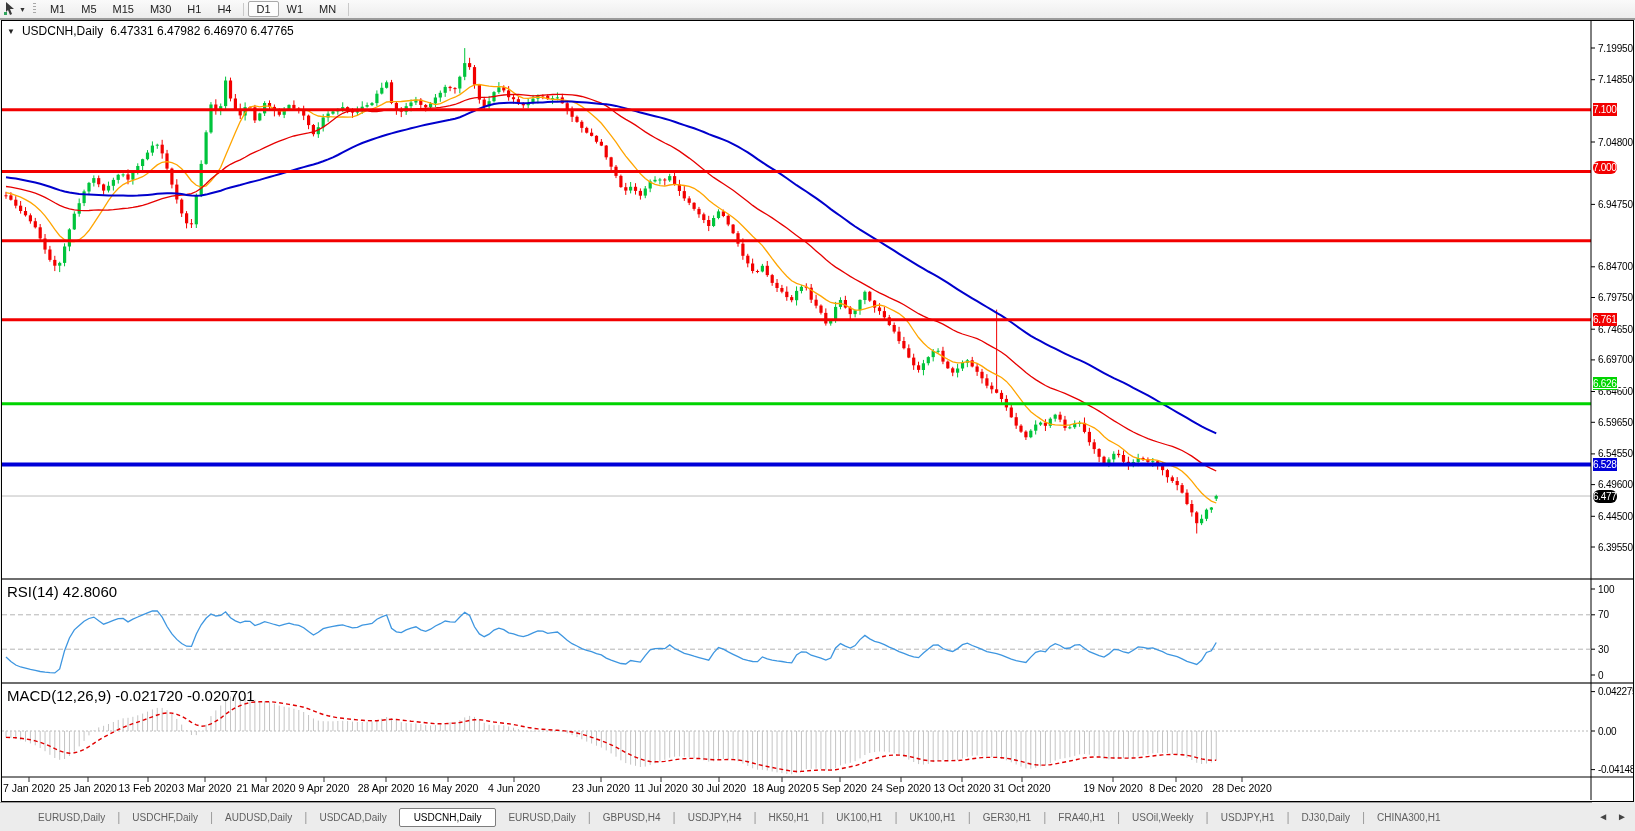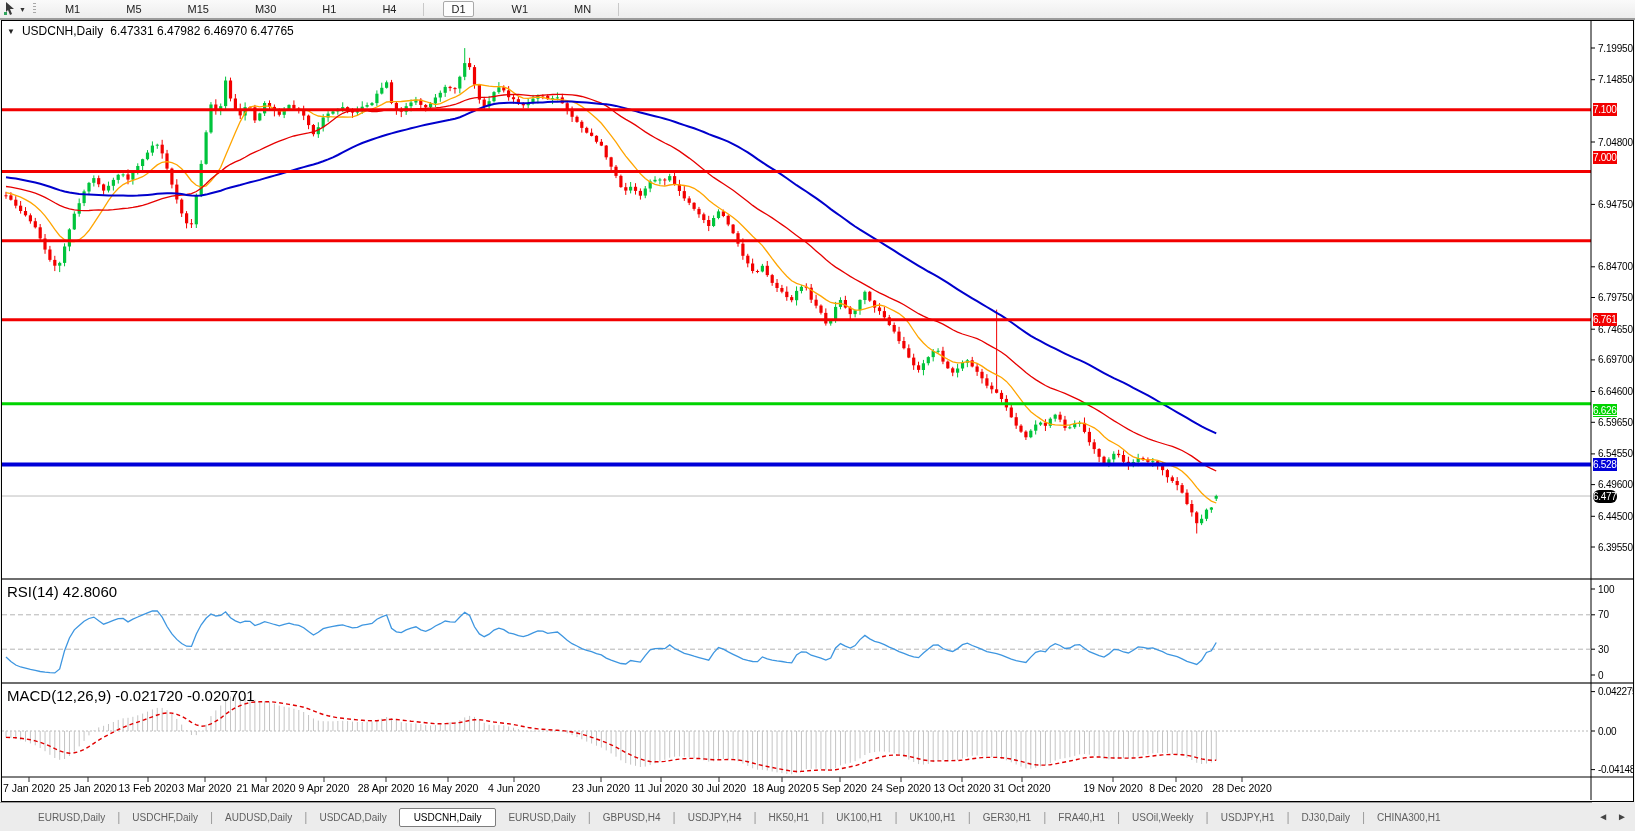--- a/index.html
+++ b/index.html
@@ -13,21 +13,21 @@
   #toolbar{
     position:absolute;top:0;left:0;right:0;height:18px;
     background:linear-gradient(#fafafa,#ededed);
     display:flex;align-items:center;font-size:11px;color:#222;z-index:10;
   }
   #toolbar-edge{position:absolute;top:18px;left:0;right:0;height:2px;background:#9c9c9c;z-index:10;}
   .tb-icon-btn{display:flex;align-items:center;padding:0 3px;height:16px;}
   .tb-caret{font-size:7px;color:#333;margin-left:2px;}
   .tb-grip{width:3px;height:12px;margin:0 6px 0 4px;background:repeating-linear-gradient(to bottom,#a8a8a8 0 1px,transparent 1px 3px);}
   .tb-sep{width:1px;height:13px;background:#c9c9c9;margin:0 4px;}
-  .tf-btn{padding:1px 7px;margin:0 15px;border:1px solid transparent;border-radius:2px;cursor:default;white-space:nowrap;}
+  .tf-btn{padding:1px 7px;margin:0 0;border:1px solid transparent;border-radius:2px;cursor:default;white-space:nowrap;}
   .tf-btn.active{background:#fdfdfd;border-color:#a9a9a9;}
   
   #chart-window{
     position:absolute;top:20px;left:1px;width:1631px;height:780px;
     background:#fff;border:1px solid #000;z-index:1;
   }
   #chart-svg{position:absolute;top:0;left:0;z-index:2;}
   #chart-title{
     position:absolute;top:3px;left:5px;z-index:4;font-size:12px;color:#000;
     display:flex;align-items:center;gap:7px;white-space:nowrap;
@@ -940,24 +940,24 @@
       <text x="1240" y="771" text-anchor="middle" font-size="10.5" fill="#000">28 Dec 2020</text>
     </svg>
   <div id="chart-title">
     <span class="collapse">▼</span>
     <span>USDCNH,Daily</span>
     <span>6.47331 6.47982 6.46970 6.47765</span>
   </div>
   <div id="rsi-label" class="panel-label">RSI(14) 42.8060</div>
   <div id="macd-label" class="panel-label">MACD(12,26,9) -0.021720 -0.020701</div>
 <div class="hline-label" style="top: 82.2px; background: rgb(242, 0, 0);">7.10011</div>
-    <div class="hline-label" style="top: 130px; background: rgb(242, 0, 0);">7.00029</div>
+    <div class="hline-label" style="top: 140px; background: rgb(242, 0, 0); border-radius: 6px;">7.00029</div>
     <div class="hline-label" style="top: 213.2px; background: rgb(242, 0, 0); margin-left: 48px;">6.88897</div>
     <div class="hline-label" style="top: 292.3px; background: rgb(242, 0, 0);">6.76157</div>
-    <div class="hline-label" style="top: 383px; background: rgb(0, 212, 0); text-decoration: underline;">6.62646</div>
+    <div class="hline-label" style="top: 356px; background: rgb(0, 212, 0); text-decoration: underline;">6.62646</div>
     <div class="hline-label" style="top: 436.9px; background: rgb(0, 0, 216);">6.52865</div>
     <div class="hline-label" style="top: 468.5px; background: rgb(0, 0, 0); border-radius: 6px;">6.47765</div>
   </div>
 
 <div id="tabbar">
     <div class="tab">EURUSD,Daily</div>
     <span class="tab-sep">|</span>
     <div class="tab">USDCHF,Daily</div>
     <span class="tab-sep">|</span>
     <div class="tab">AUDUSD,Daily</div>

